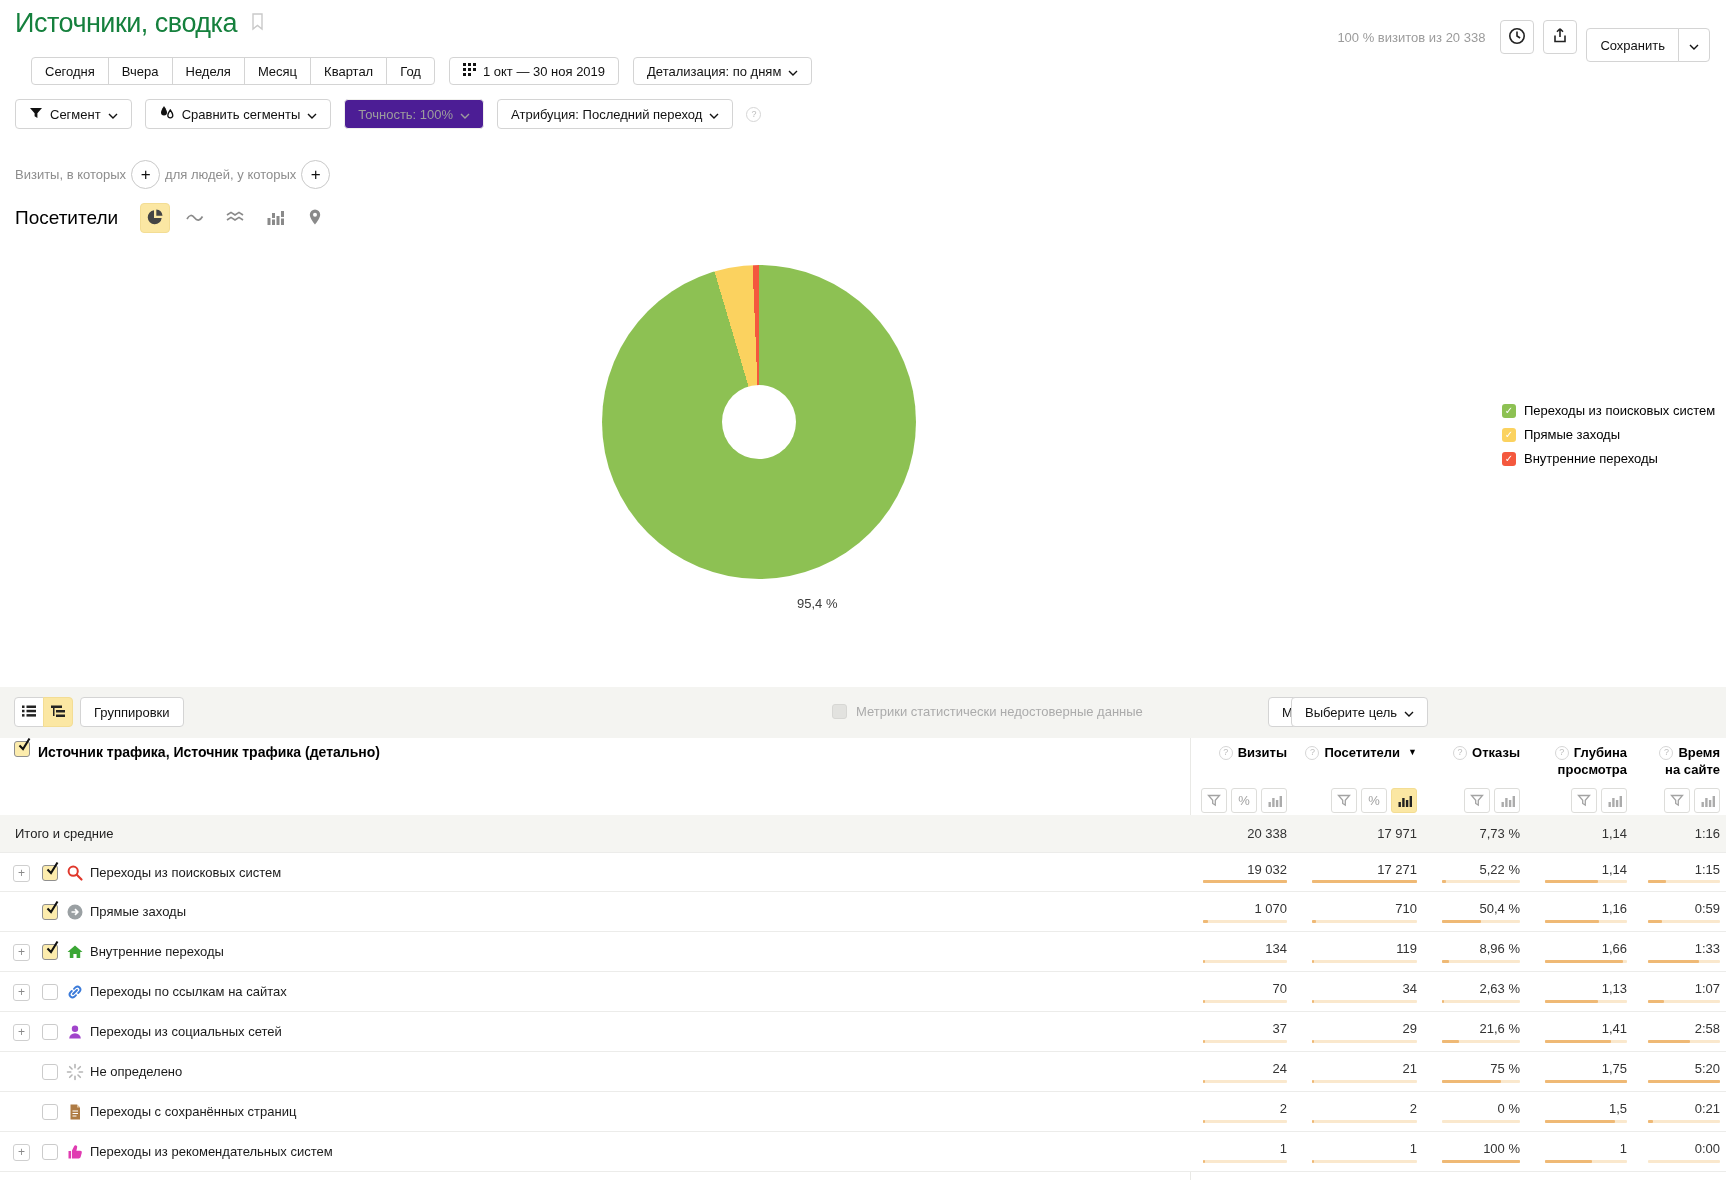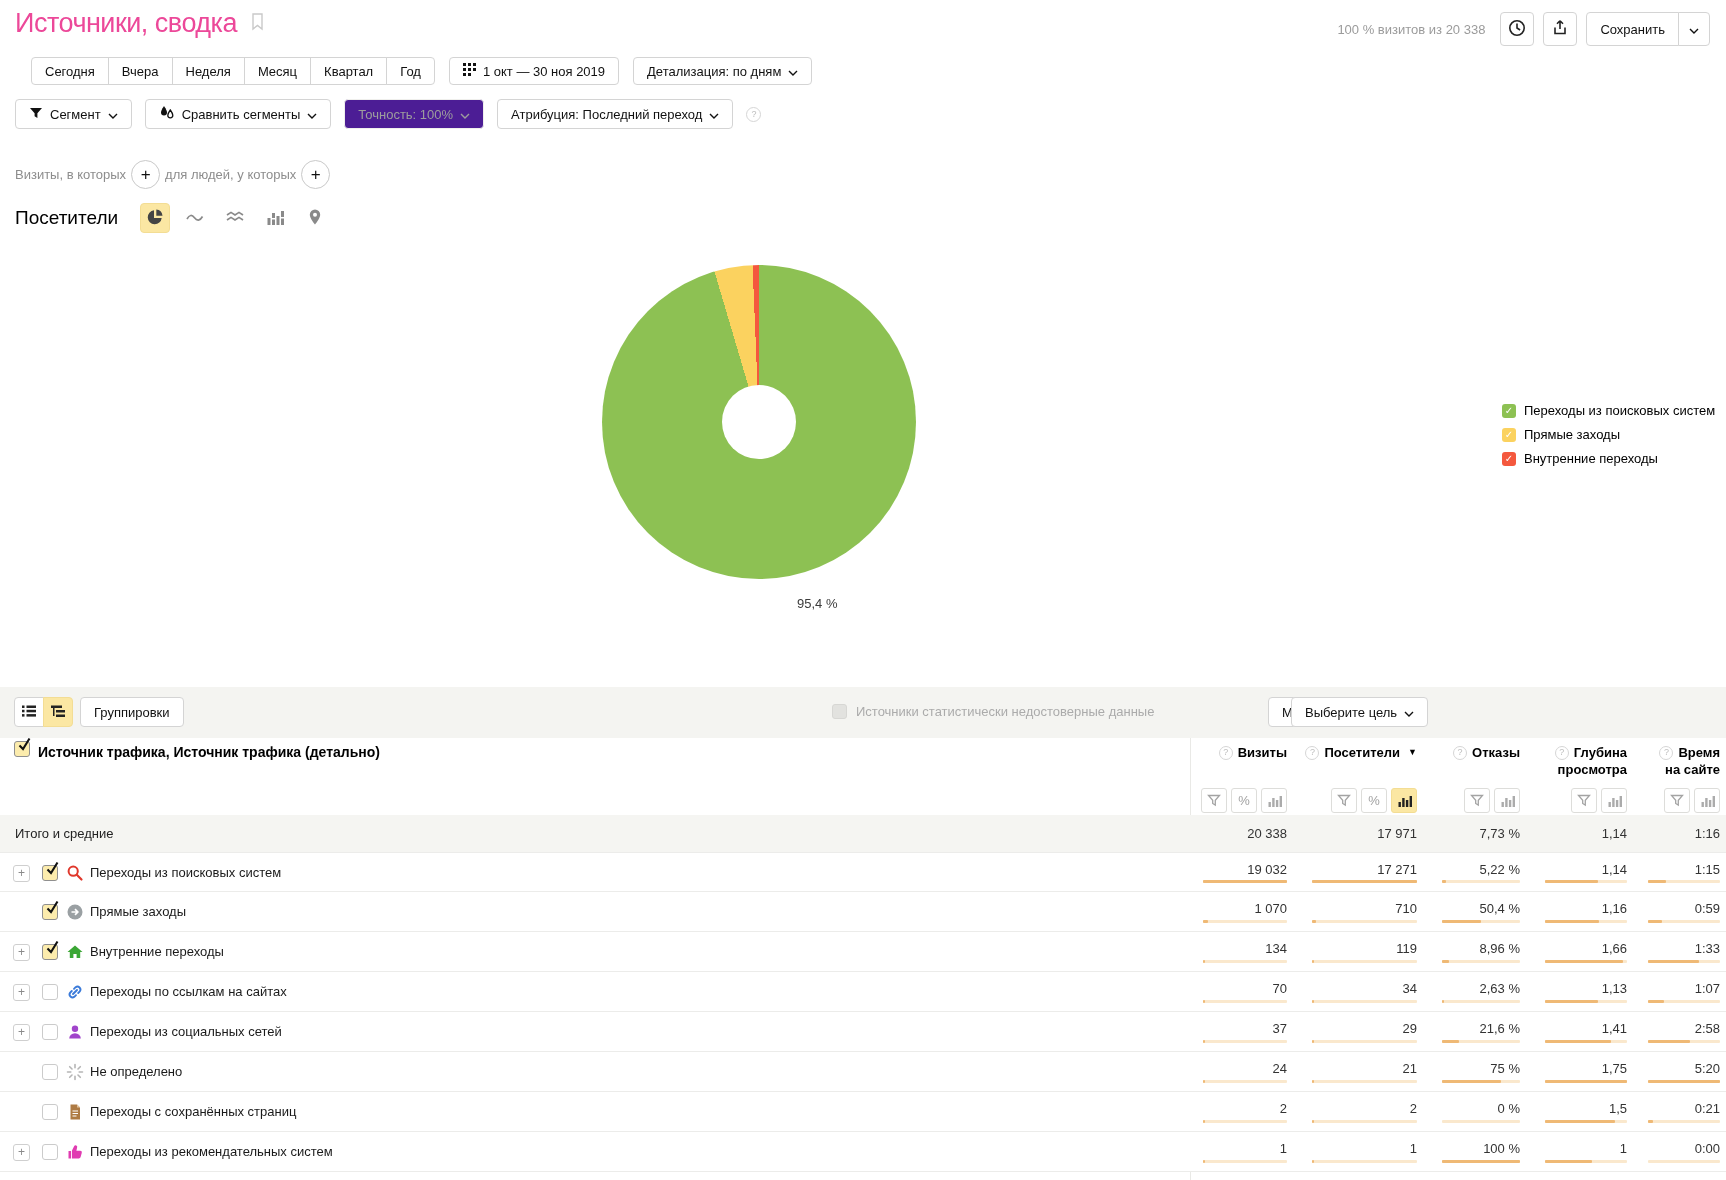--- a/index.html
+++ b/index.html
@@ -18,27 +18,27 @@
 
   
   .seg { display:inline-flex; }
   .seg .btn { border-radius:0; margin-left:-1px; }
   .seg .btn:first-child { border-radius:4px 0 0 4px; margin-left:16px; }
   .seg .btn:last-child { border-radius:0 4px 4px 0; }
 
   .row-abs { position:absolute; display:flex; align-items:center; }
 
   #title-row { left:15px; top:8px; gap:12px; }
-  #page-title { font-size:27px; font-weight:400; color:#ec4899; letter-spacing:-0.5px; }
+  #page-title { font-size:27px; font-weight:400; color:#15803d; letter-spacing:-0.5px; }
 
   #top-right { right:16px; top:12px; gap:9px; }
   #visits-summary { color:#9b9b9b; font-size:13px; margin-right:6px; }
   .iconbtn { width:34px; height:34px; padding:0; }
   #save-group { display:inline-flex; }
-  #save-group .btn { border-radius:4px 0 0 4px; }
+  #save-group .btn { border-radius:4px 0 0 4px;margin-top:16px; }
   #save-group .btn + .btn { border-radius:0 4px 4px 0; margin-left:-1px; width:32px; padding:0; }
 
   #period-row { left:15px; top:57px; gap:14px; }
   #filter-row { left:15px; top:99px; gap:13px; }
   #quantor-row { left:15px; top:160px; gap:5px; color:#8d8d8d; font-size:13px; }
   .plus-circle { width:29px; height:29px; border:1px solid #c9c9c9; border-radius:50%;
                  display:inline-flex; align-items:center; justify-content:center;
                  font-size:17px; color:#111; background:#fff; cursor:pointer; }
 
   #visitors-row { left:15px; top:203px; gap:10px; }
@@ -301,21 +301,21 @@
                 <rect x="1" y="2.5" width="11" height="2.5"></rect>
                 <rect x="6" y="7" width="9" height="2.5"></rect>
                 <rect x="6" y="11.5" width="9" height="2.5"></rect>
                 <rect x="3" y="5" width="1.5" height="8"></rect>
               </g>
             </svg></span>
         </button>
     </div>
     <button class="btn" id="groupings-btn">Группировки</button>
     <span id="hide-check"></span>
-    <span id="hide-label">Источники статистически недостоверные данные</span>
+    <span id="hide-label">Метрики статистически недостоверные данные</span>
     <button class="btn" id="metrics-btn">Метрики</button>
     <button class="btn" id="goal-btn">
       <span>Выберите цель</span>
       <span><svg width="10" height="6" viewBox="0 0 10 6">
             <path d="M1 1l4 4 4-4" fill="none" stroke="#111" stroke-width="1.4"></path>
           </svg></span>
     </button>
   </div>
 
   <div id="tbl-header">

